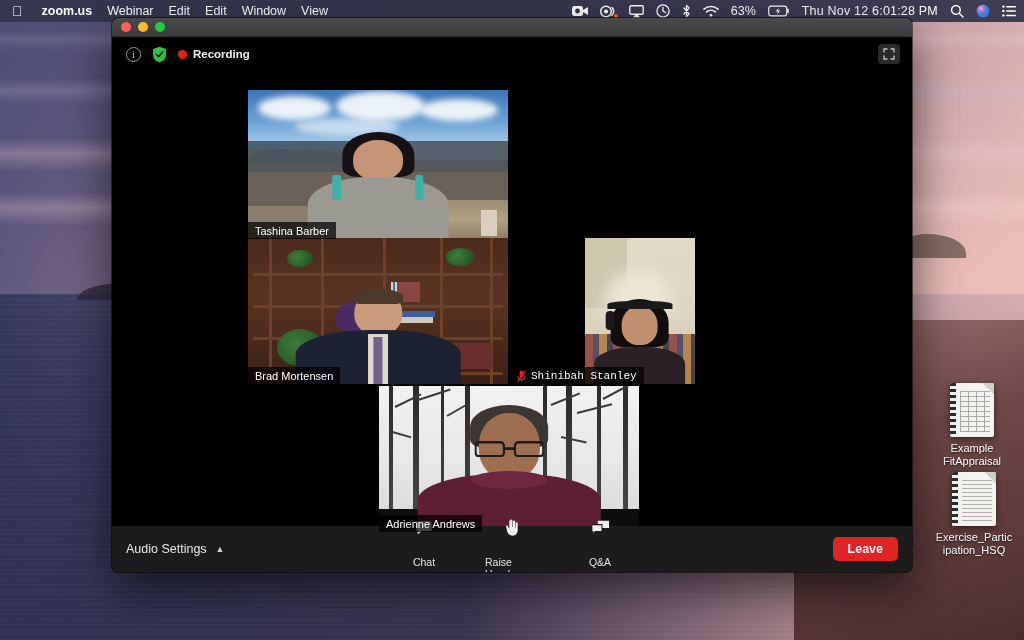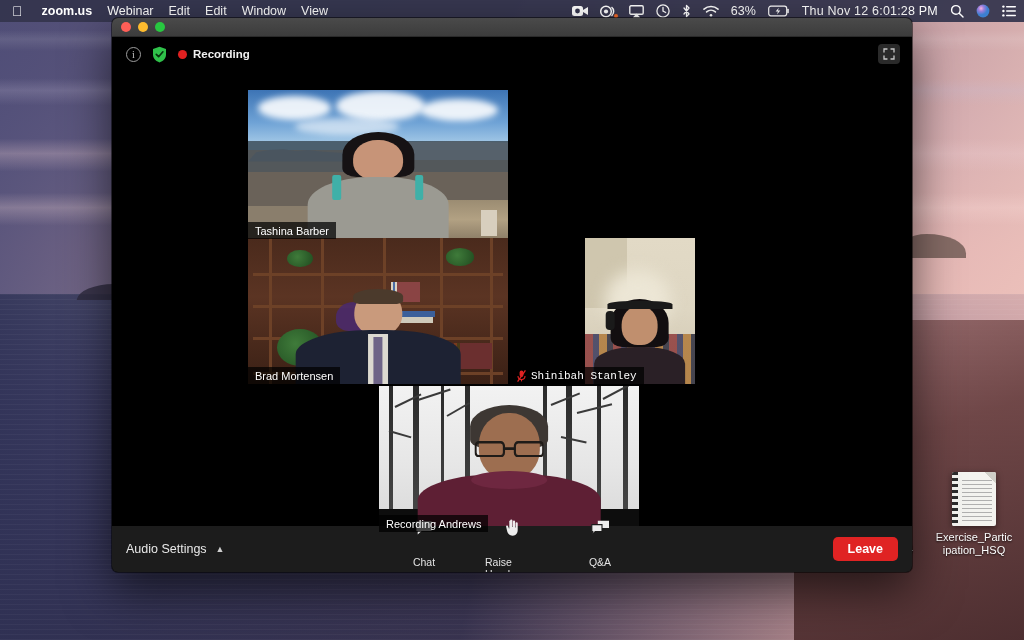--- a/index.html
+++ b/index.html
@@ -267,20 +267,28 @@
     <div class="wp-sea"></div>
     <div class="wp-island"></div>
     <div class="wp-island2"></div>
     <div class="wp-lowerright"></div>
   </div>
 
 
 
   <div class="partial-label" style="left:893px; top:270px;">tos</div>
 
+  <div class="desk-icon" style="left:926px; top:383px;">
+    <div class="doc">
+      <div class="spiral"></div>
+        <div class="fold"></div>
+        <div class="grid"></div>
+    </div>
+    <div>Example FitAppraisal</div>
+  </div>
 
   <div class="desk-icon" style="left:926px; top:472px; width:96px;">
     <div class="doc">
       <div class="spiral"></div>
         <div class="fold"></div>
         <div class="lines"></div>
     </div>
     <div>Exercise_Partic ipation_HSQ</div>
   </div>
 
@@ -525,21 +533,21 @@
                 <rect x="1" y="1" width="26" height="11" rx="3" fill="none" stroke="#1f1b18" stroke-width="2"></rect>
                 <rect x="37" y="1" width="26" height="11" rx="3" fill="none" stroke="#1f1b18" stroke-width="2"></rect>
                 <path d="M27 6 H37" stroke="#1f1b18" stroke-width="2"></path>
               </svg>
             </div>
             <div class="p-body" style="top:54%; width:168%; height:46%; background:#5e1f34;"></div>
             <div style="position:absolute; left:50%; top:52%; transform:translateX(-50%); width:70%; height:14%; background:#6e2740; border-radius:50%;"></div>
           </div>
         </div>
         <div class="namebar">
-          <span>Recording Andrews</span>
+          <span>Adrienne Andrews</span>
         </div>
       </div>
 
     </div>
 
     <div class="controls">
       <div class="audio-settings">
         <span>Audio Settings</span>
         <span class="chev">▲</span>
       </div>

